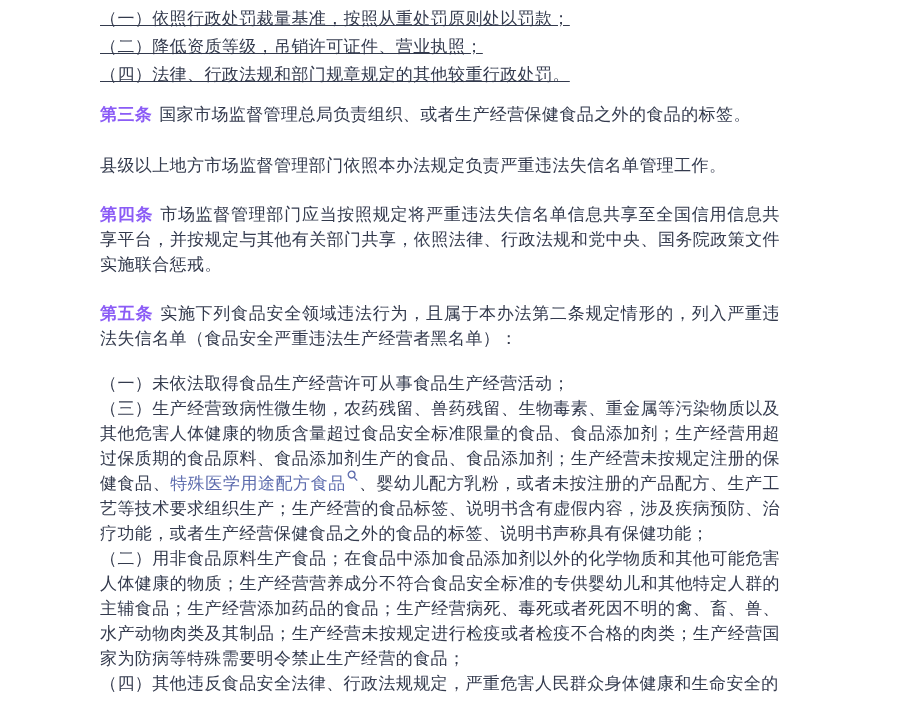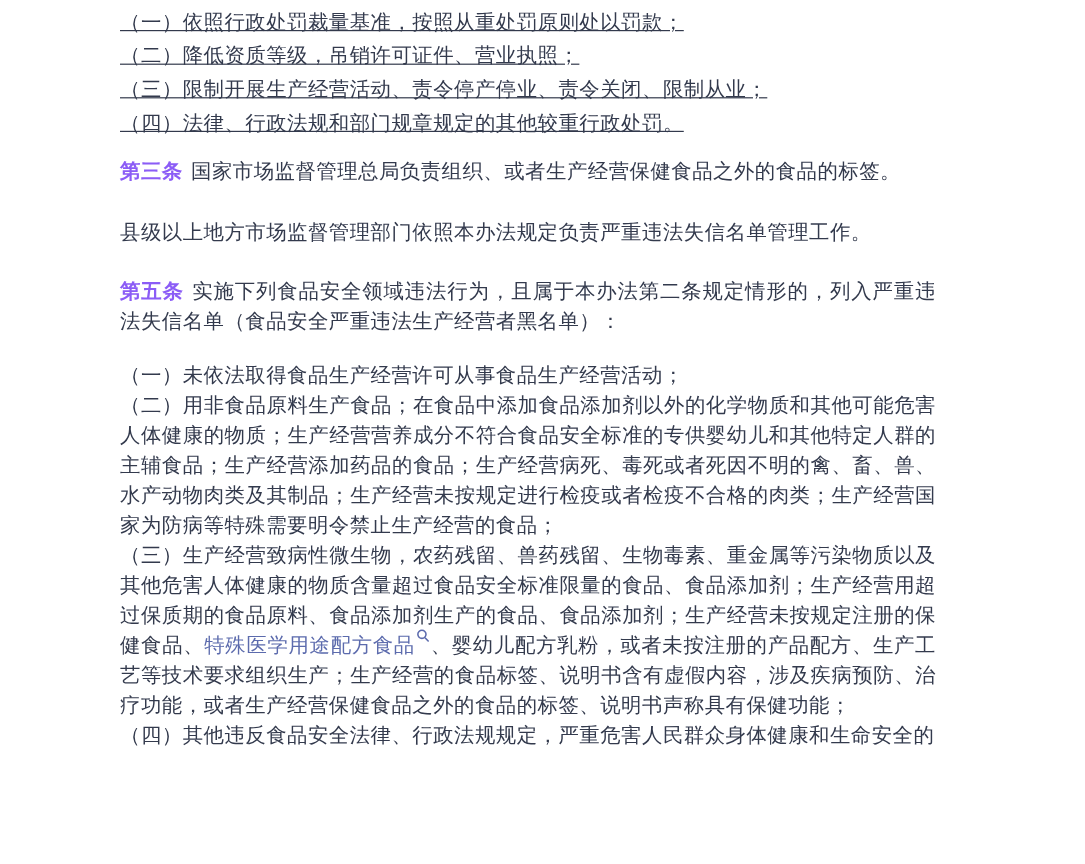--- a/index.html
+++ b/index.html
@@ -52,37 +52,37 @@
   .sup-icon svg { display: block; }
 </style>
 </head>
 <body>
 
 <div class="doc">
 
   <div class="plist">
     <p class="para">（一）依照行政处罚裁量基准，按照从重处罚原则处以罚款；</p>
     <p class="para">（二）降低资质等级，吊销许可证件、营业执照；</p>
-    <p class="para">（三）限制开展生产经营活动、责令停产停业、责令关闭、限制从业；</p>
     <p class="para">（四）法律、行政法规和部门规章规定的其他较重行政处罚。</p>
   </div>
 
   <p class="para g-art3"><span class="art-num">第三条</span><span>国家市场监督管理总局负责组织、或者生产经营保健食品之外的食品的标签。</span></p>
 
   <p class="para g-sub">县级以上地方市场监督管理部门依照本办法规定负责严重违法失信名单管理工作。</p>
 
+  <p class="para g-art4"><span class="art-num">第四条</span><span>市场监督管理部门应当按照规定将严重违法失信名单信息共享至全国信用信息共享平台，并按规定与其他有关部门共享，依照法律、行政法规和党中央、国务院政策文件实施联合惩戒。</span></p>
 
   <p class="para g-art5"><span class="art-num">第五条</span><span>实施下列食品安全领域违法行为，且属于本办法第二条规定情形的，列入严重违法失信名单（食品安全严重违法生产经营者黑名单）：</span></p>
 
   <div class="plist2">
     <p class="para g-items">（一）未依法取得食品生产经营许可从事食品生产经营活动；</p>
 
-    <p class="para">（二）用非食品原料生产食品；在食品中添加食品添加剂以外的化学物质和其他可能危害人体健康的物质；生产经营营养成分不符合食品安全标准的专供婴幼儿和其他特定人群的主辅食品；生产经营添加药品的食品；生产经营病死、毒死或者死因不明的禽、畜、兽、水产动物肉类及其制品；生产经营未按规定进行检疫或者检疫不合格的肉类；生产经营国家为防病等特殊需要明令禁止生产经营的食品；</p>
-
     <p class="para"><span>（三）生产经营致病性微生物，农药残留、兽药残留、生物毒素、重金属等污染物质以及其他危害人体健康的物质含量超过食品安全标准限量的食品、食品添加剂；生产经营用超过保质期的食品原料、食品添加剂生产的食品、食品添加剂；生产经营未按规定注册的保健食品、</span><a class="baike-link">特殊医学用途配方食品</a><span class="sup-icon"><svg width="11" height="12" viewBox="0 0 11 12" xmlns="http://www.w3.org/2000/svg">
           <circle cx="4.6" cy="4.6" r="3.4" fill="none" stroke="#5c6bad" stroke-width="1.3"></circle>
           <line x1="7.2" y1="7.4" x2="10.2" y2="10.6" stroke="#5c6bad" stroke-width="1.3"></line>
         </svg></span><span>、婴幼儿配方乳粉，或者未按注册的产品配方、生产工艺等技术要求组织生产；生产经营的食品标签、说明书含有虚假内容，涉及疾病预防、治疗功能，或者生产经营保健食品之外的食品的标签、说明书声称具有保健功能；</span></p>
+
+    <p class="para">（二）用非食品原料生产食品；在食品中添加食品添加剂以外的化学物质和其他可能危害人体健康的物质；生产经营营养成分不符合食品安全标准的专供婴幼儿和其他特定人群的主辅食品；生产经营添加药品的食品；生产经营病死、毒死或者死因不明的禽、畜、兽、水产动物肉类及其制品；生产经营未按规定进行检疫或者检疫不合格的肉类；生产经营国家为防病等特殊需要明令禁止生产经营的食品；</p>
 
     <p class="para">（四）其他违反食品安全法律、行政法规规定，严重危害人民群众身体健康和生命安全的</p>
   </div>
 
 </div>
 
 </body></html>

